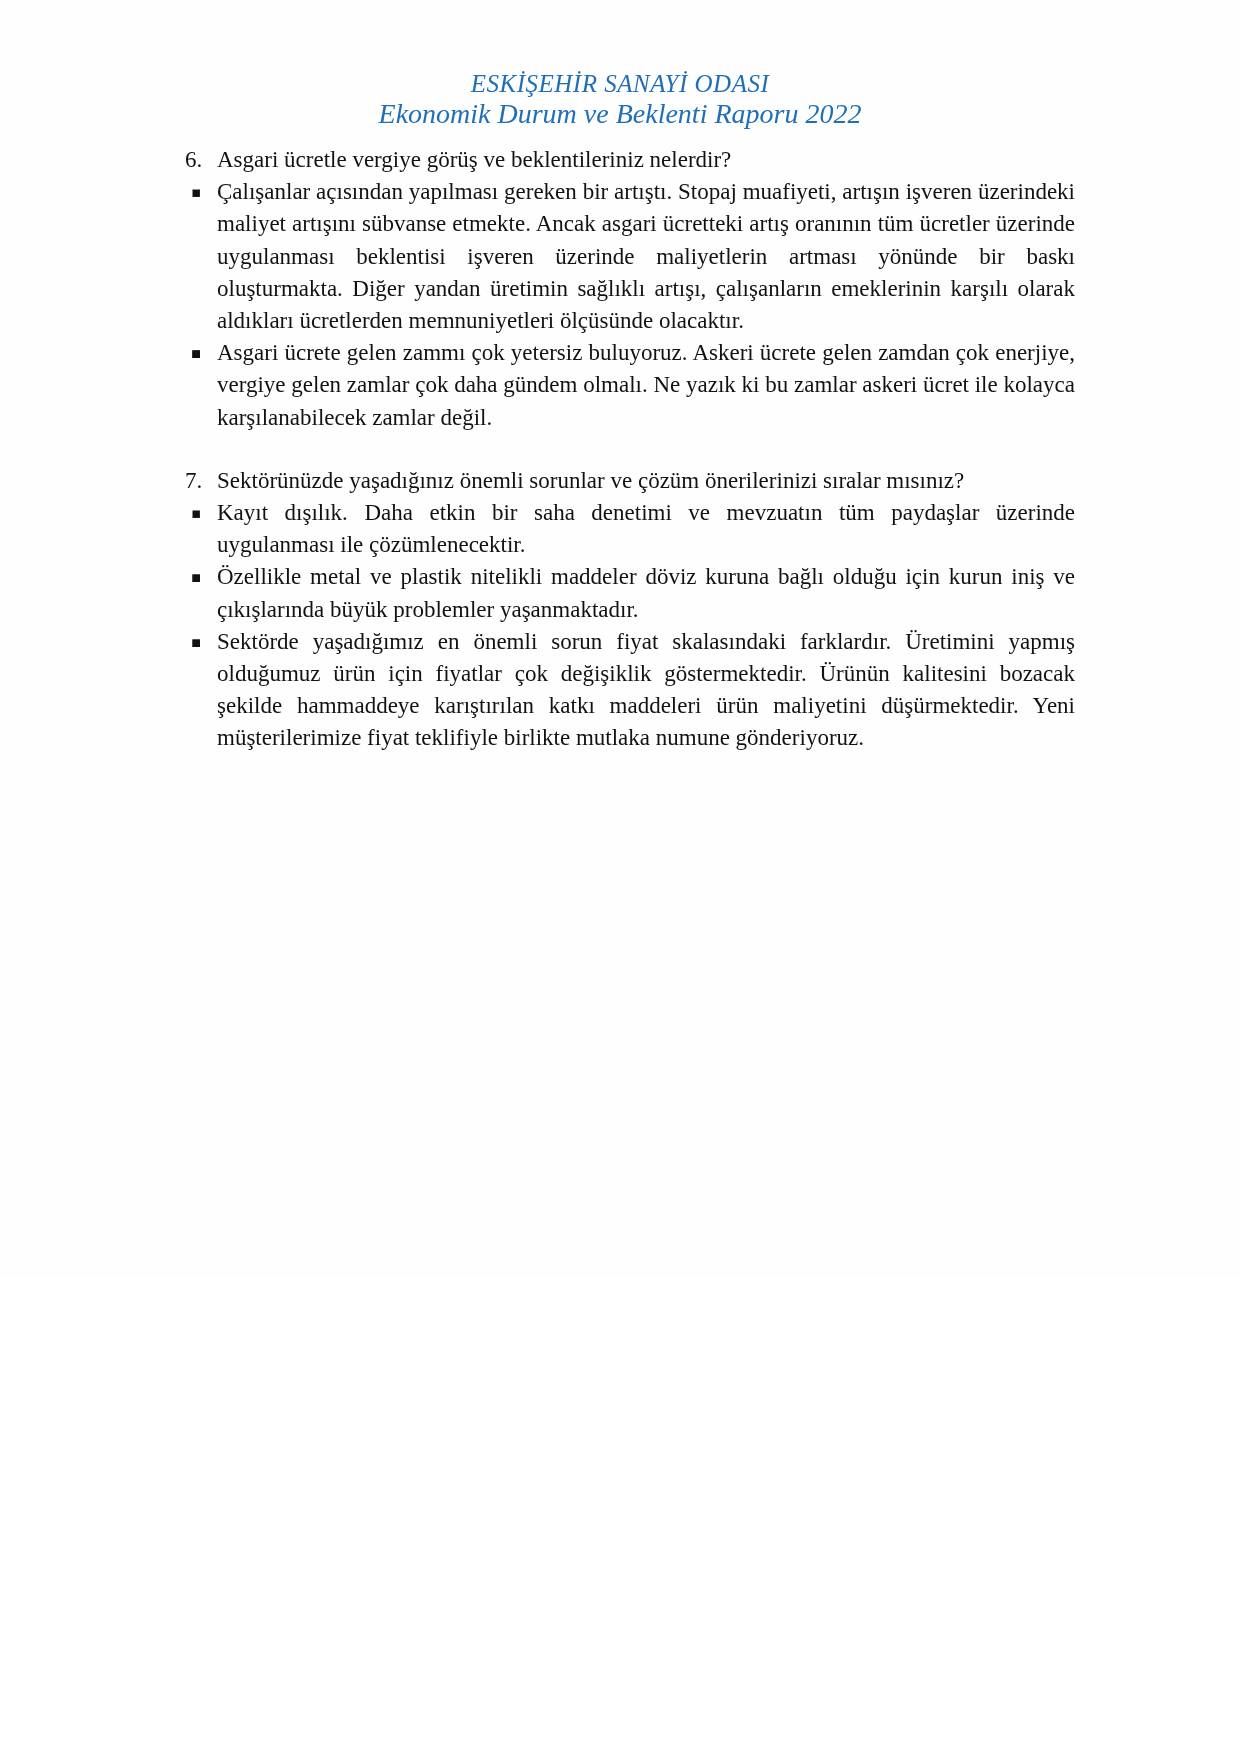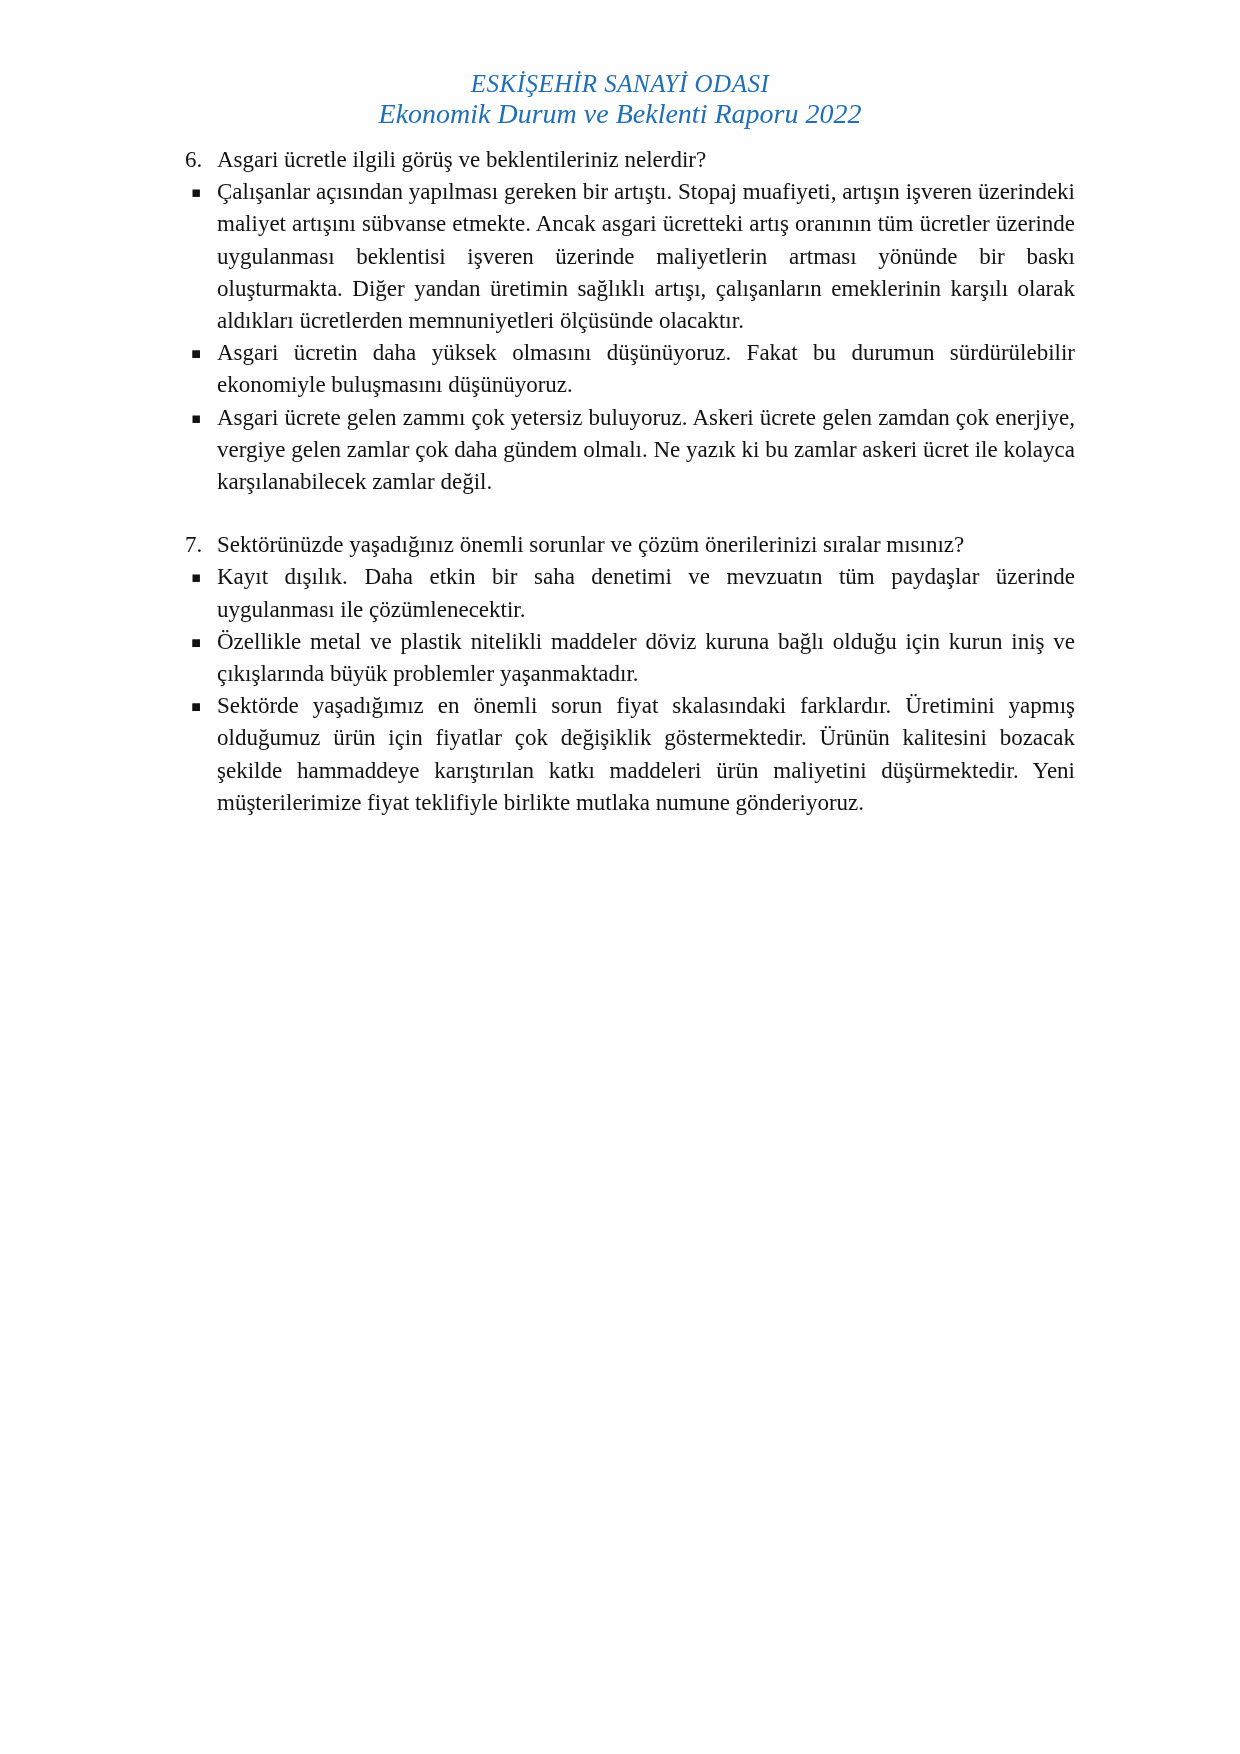--- a/index.html
+++ b/index.html
@@ -100,32 +100,31 @@
   <div class="doc-header">
     <div class="title">ESKİŞEHİR SANAYİ ODASI</div>
     <div class="subtitle">Ekonomik Durum ve Beklenti Raporu 2022</div>
   </div>
 
   <div class="content">
 
     <div class="section">
       <div class="question-row">
         <span class="q-num">6.</span>
-        <span class="q-text">Asgari ücretle ilgili görüş ve beklentileriniz nelerdir?</span>
+        <span class="q-text">Asgari ücretle vergiye görüş ve beklentileriniz nelerdir?</span>
       </div>
       <div class="bullet">
         <span class="marker">▪</span>
         <span class="b-text">Çalışanlar açısından yapılması gereken bir artıştı. Stopaj muafiyeti, artışın işveren üzerindeki maliyet artışını sübvanse etmekte. Ancak asgari ücretteki artış oranının tüm ücretler üzerinde uygulanması beklentisi işveren üzerinde maliyetlerin artması yönünde bir baskı oluşturmakta. Diğer yandan üretimin sağlıklı artışı, çalışanların emeklerinin karşılı olarak aldıkları ücretlerden memnuniyetleri ölçüsünde olacaktır.</span>
       </div>
       <div class="bullet">
         <span class="marker">▪</span>
       </div>
       <div class="bullet">
         <span class="marker">▪</span>
-        <span class="b-text">Asgari ücretin daha yüksek olmasını düşünüyoruz. Fakat bu durumun sürdürülebilir ekonomiyle buluşmasını düşünüyoruz.</span>
       </div>
       <div class="bullet">
         <span class="marker">▪</span>
         <span class="b-text">Asgari ücrete gelen zammı çok yetersiz buluyoruz. Askeri ücrete gelen zamdan çok enerjiye, vergiye gelen zamlar çok daha gündem olmalı. Ne yazık ki bu zamlar askeri ücret ile kolayca karşılanabilecek zamlar değil.</span>
       </div>
     </div>
 
     <div class="section section-gap">
       <div class="question-row">
         <span class="q-num">7.</span>

